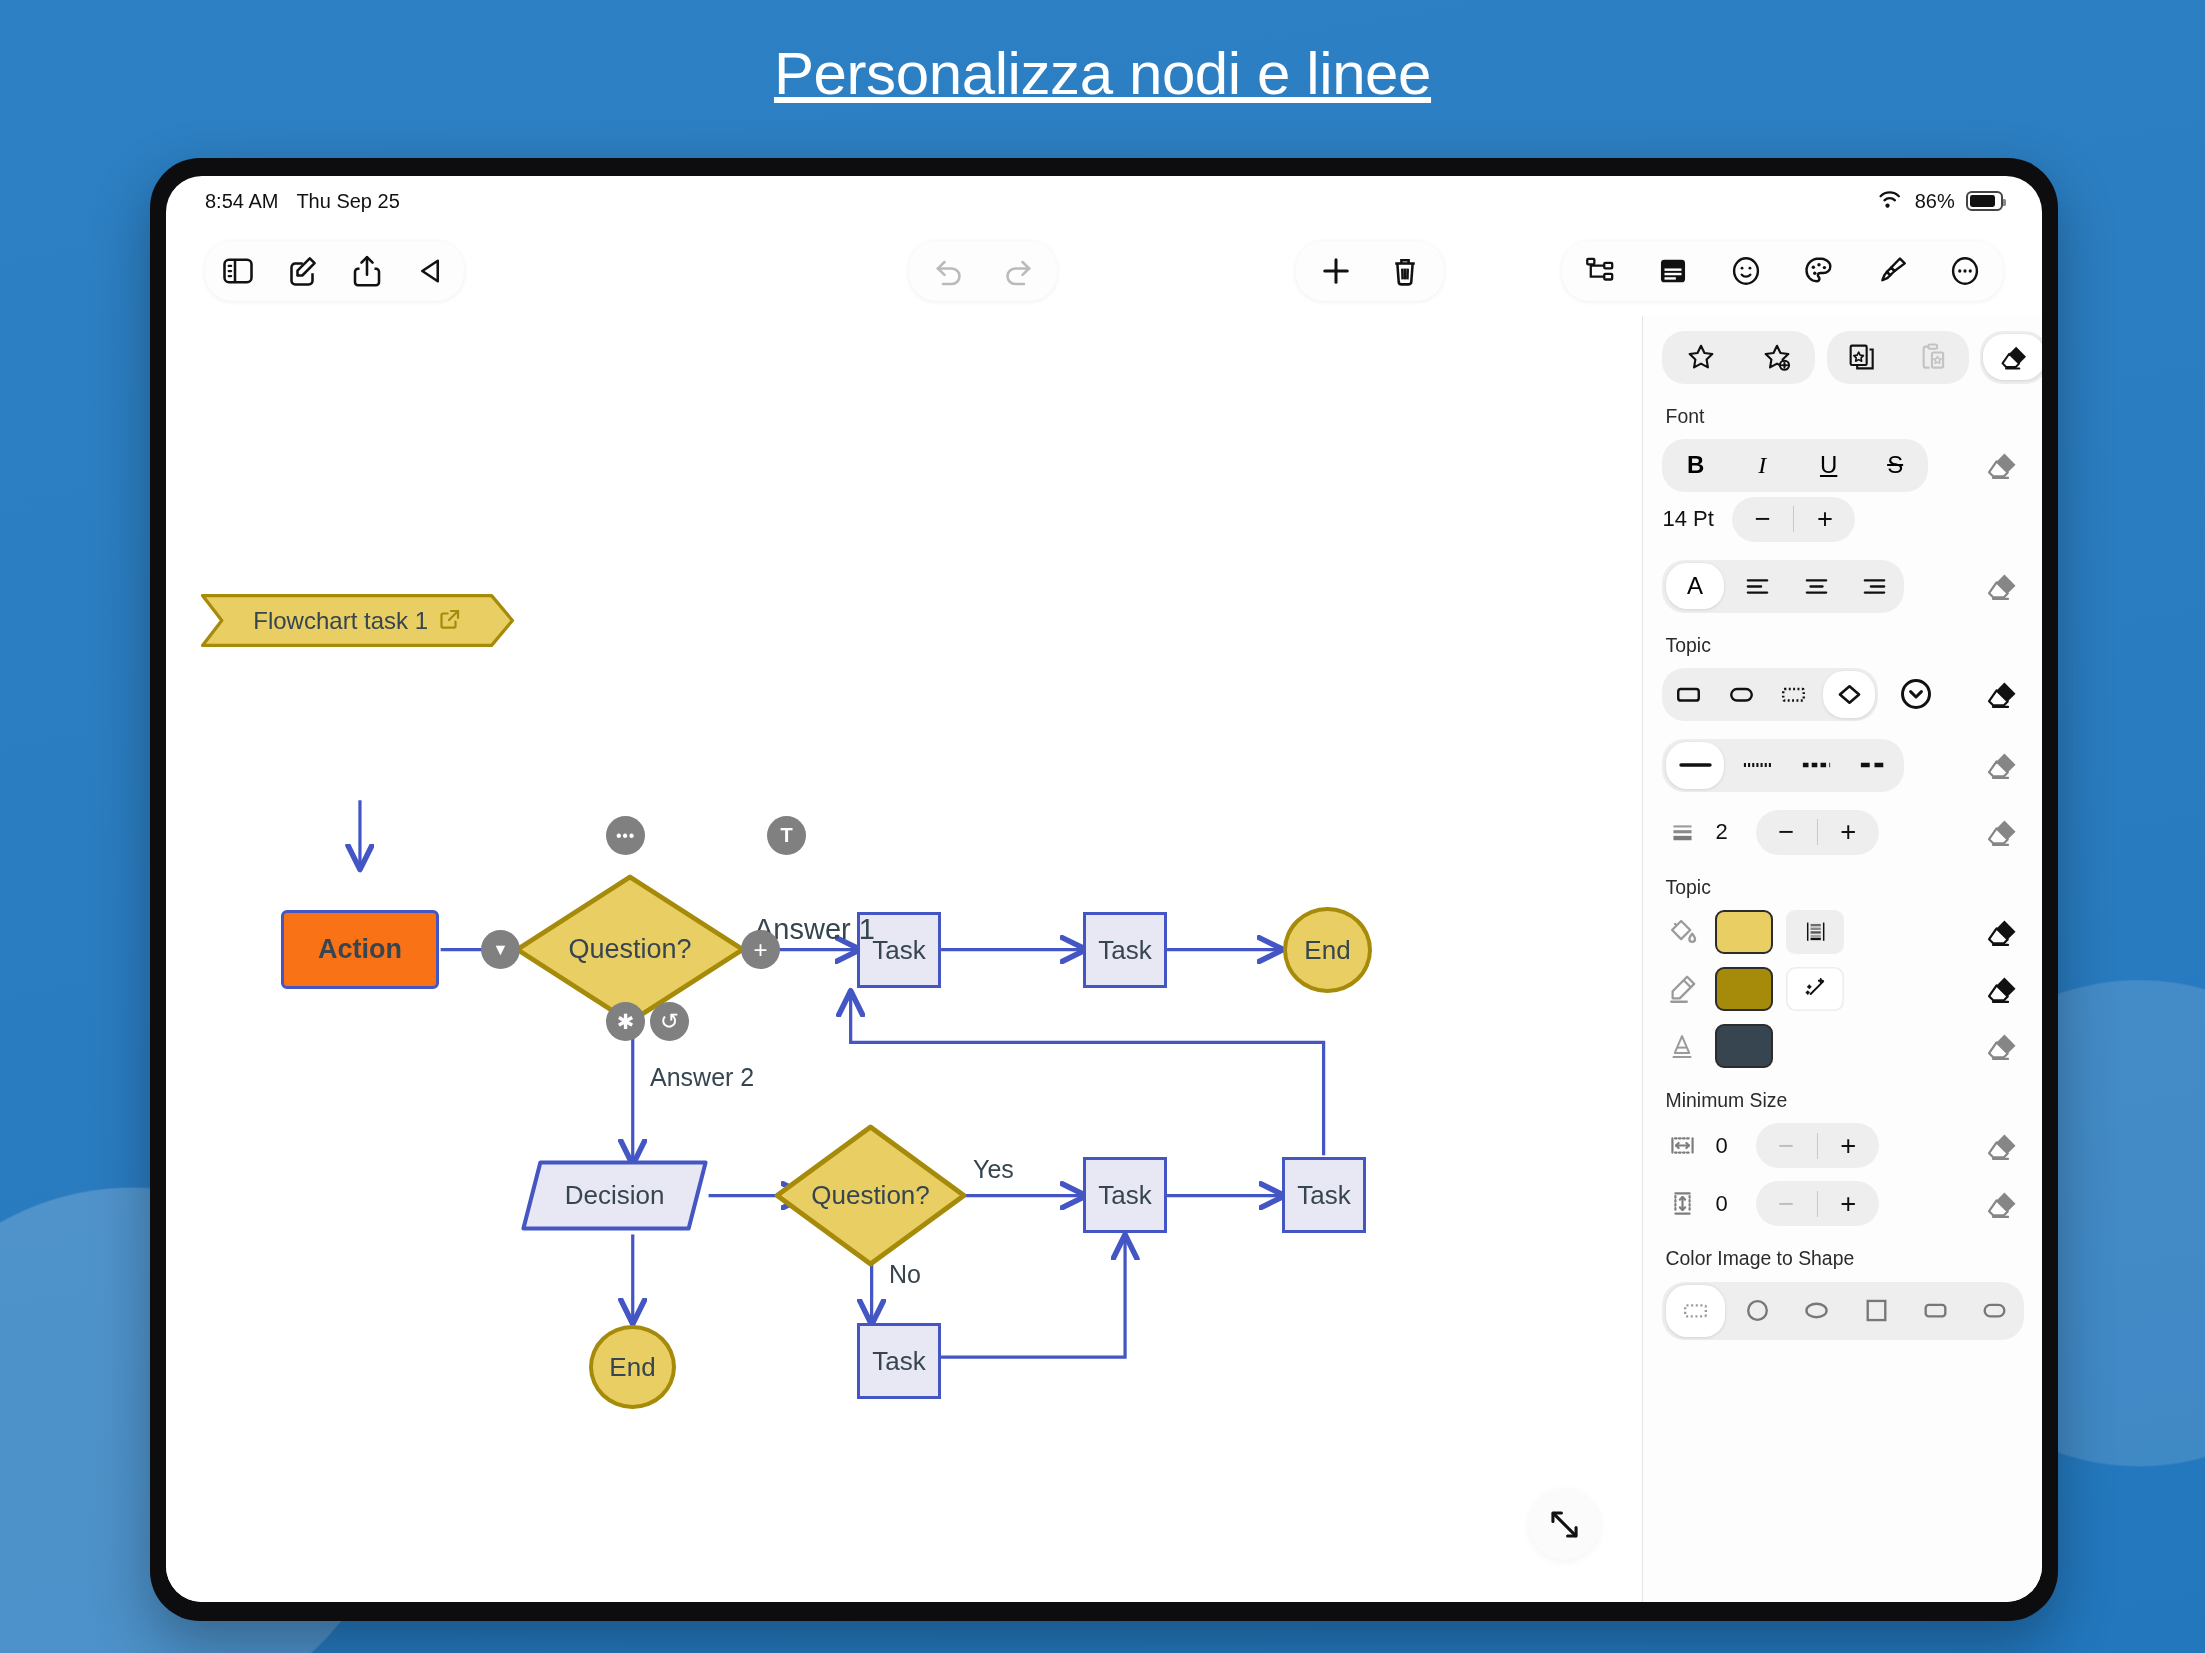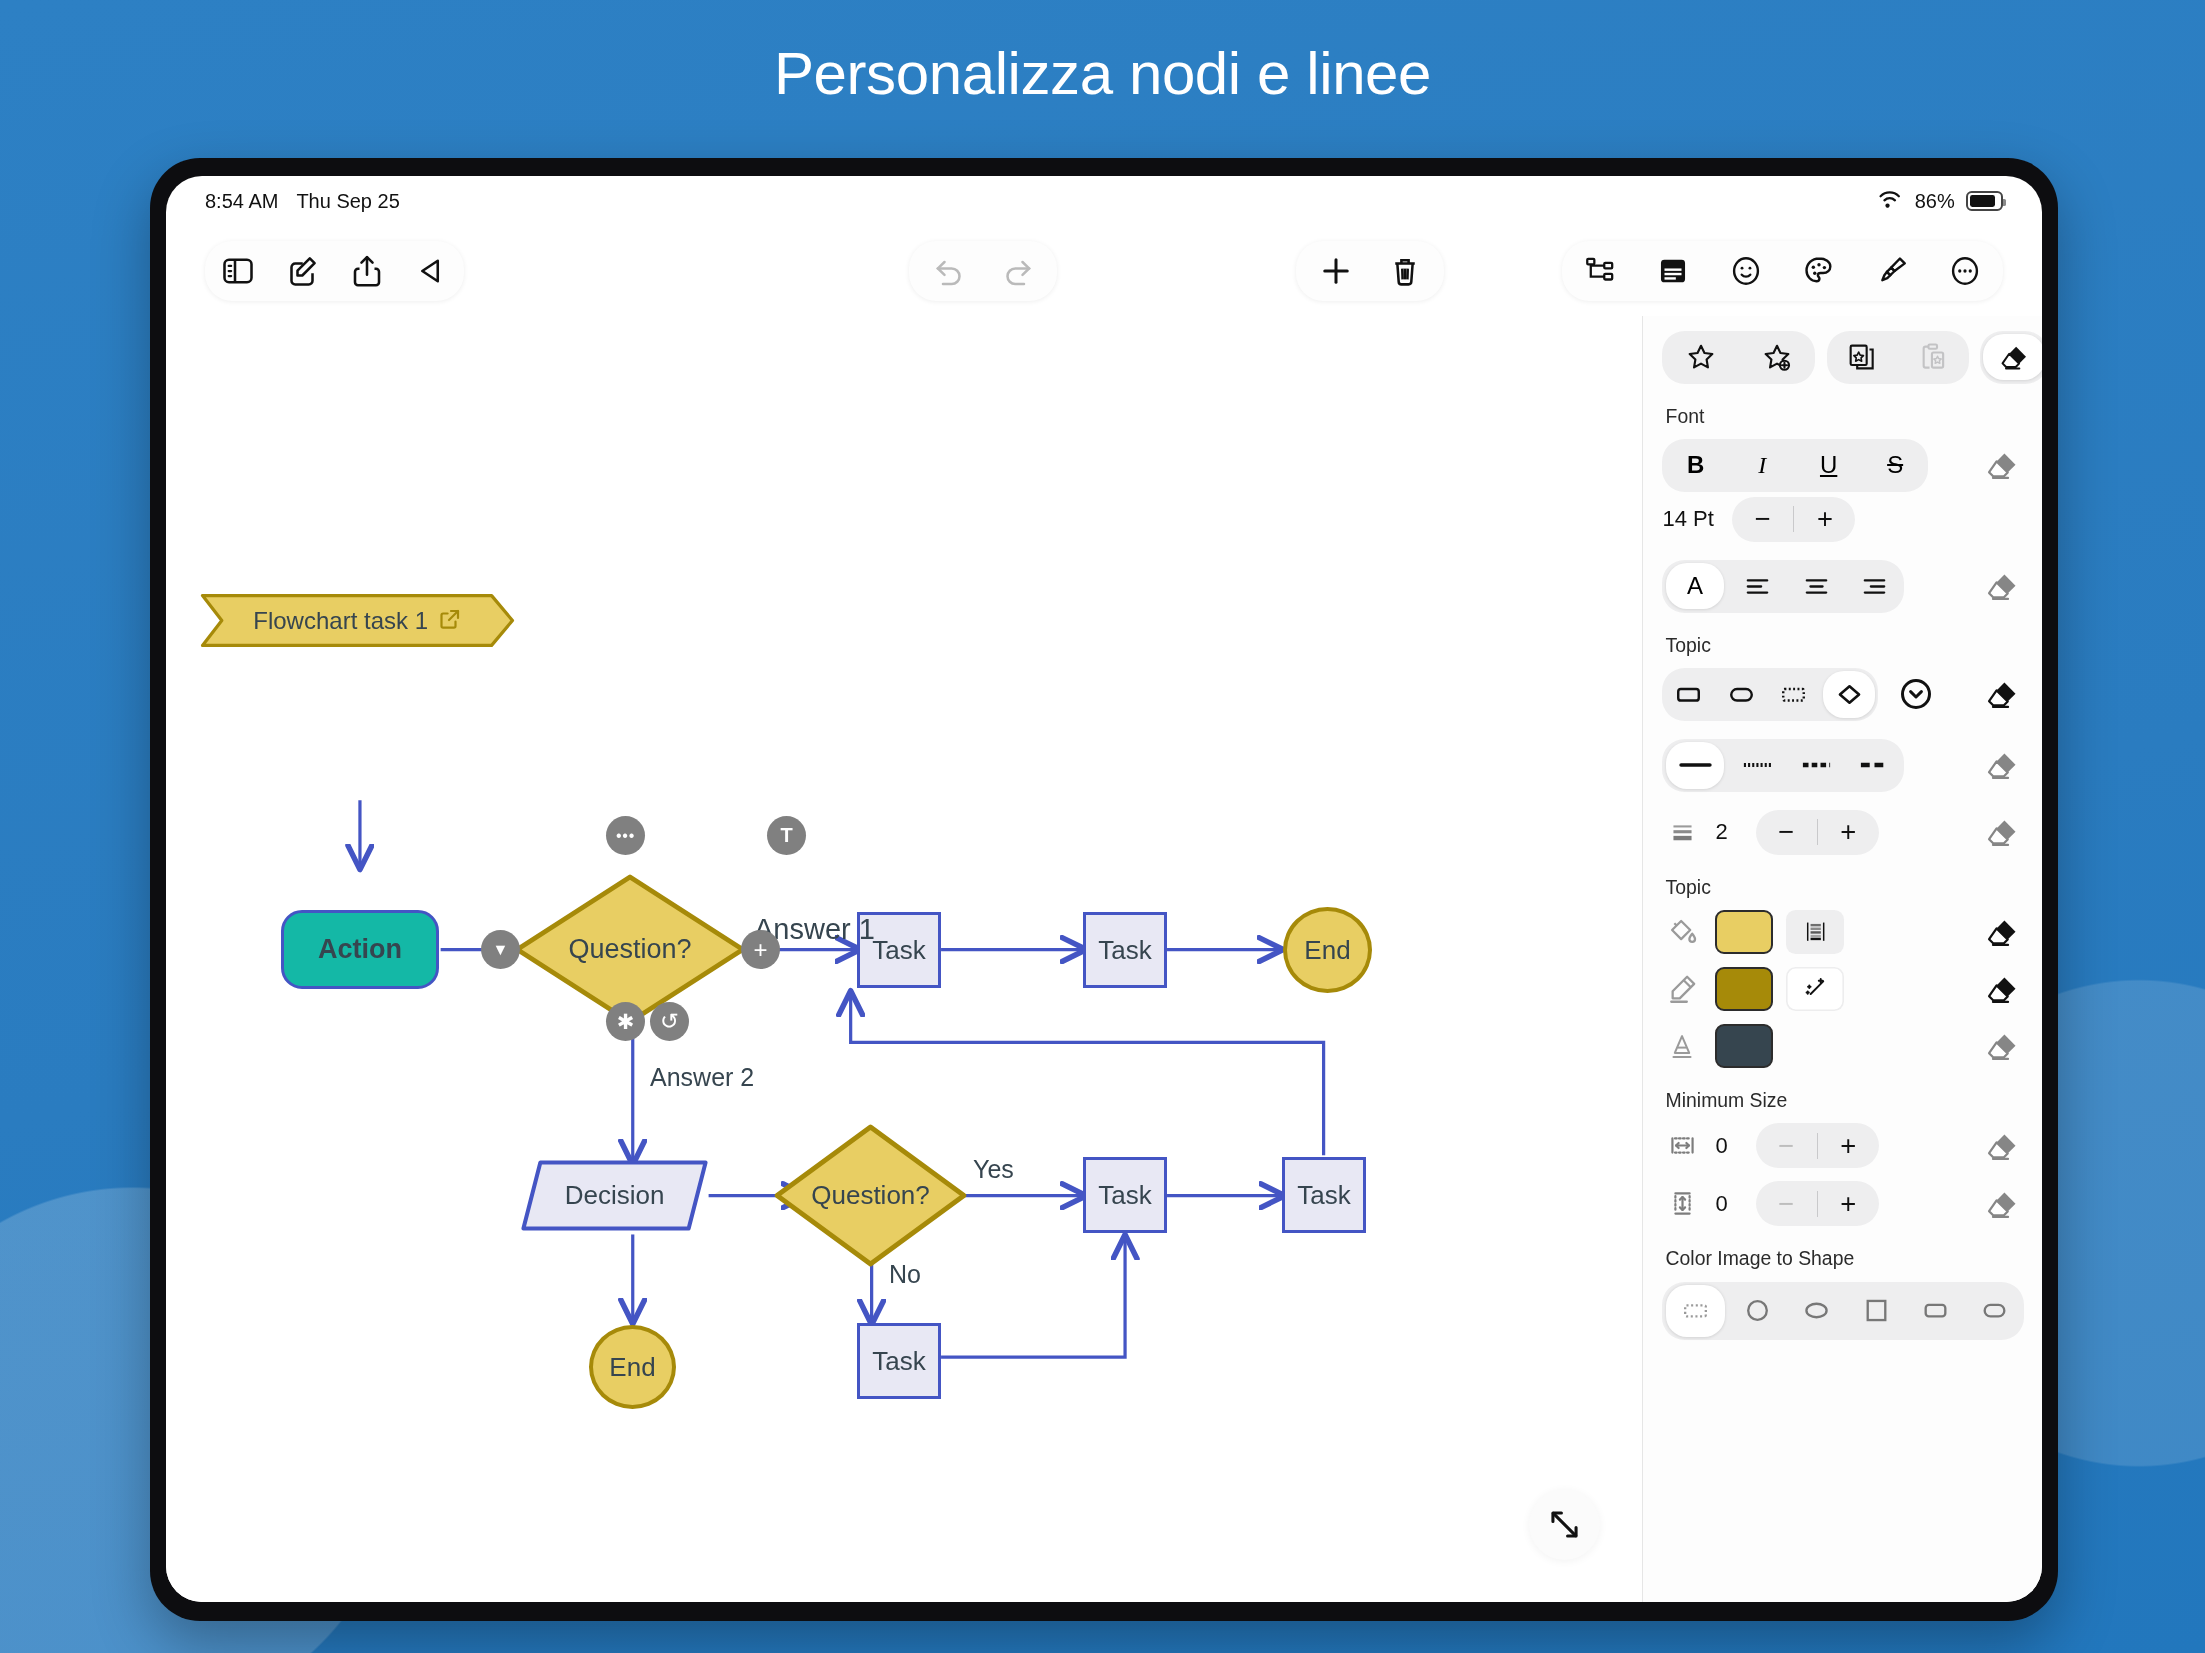--- a/index.html
+++ b/index.html
@@ -16,20 +16,21 @@
       radial-gradient(circle at 97% 74%, rgba(255,255,255,0.13) 0, rgba(255,255,255,0.13) 242px, rgba(255,255,255,0) 244px),
       linear-gradient(170deg, #2d80c4 0%, #2a7cc0 55%, #2277bd 100%);
   }
   .page-title {
     position: absolute; top: 39px; left: 0; width: 100%;
     text-align: center;
     color: #ffffff;
     font-size: 60px;
     letter-spacing: -0.4px;
     font-weight: 400;
+    text-decoration: underline;
   }
 
   
   .tablet {
     position: absolute;
     left: 150px; top: 158px;
     width: 1908px; height: 1463px;
     background: #0d0d10;
     border-radius: 50px;
     box-shadow: 0 22.6px 57px rgba(0,0,0,0.30);
@@ -329,21 +330,21 @@
           <svg width="24" height="24" viewBox="0 0 24 24" fill="none" stroke="#a68a09" stroke-width="2.2" stroke-linecap="round" stroke-linejoin="round">
                 <path d="M13 4h7v7"></path>
                 <path d="M20 4 11 13"></path>
                 <path d="M17.5 14.5V19a1.6 1.6 0 0 1-1.6 1.6H5.1A1.6 1.6 0 0 1 3.5 19V8.1A1.6 1.6 0 0 1 5.1 6.5H9.6"></path>
               </svg>
         </span>
       </div>
     </div>
 
 
-    <div style="position:absolute;left:115px;top:594px;width:158px;height:79px;background:#14b8a6;border:3.2px solid #4455c4;border-radius:21px;display:flex;align-items:center;justify-content:center;">
+    <div style="position:absolute;left:115px;top:594px;width:158px;height:79px;background:#f97316;border:3.2px solid #4455c4;border-radius:6px;display:flex;align-items:center;justify-content:center;">
       <span style="font-size:27px;color:#36454f;font-weight:700;">Action</span>
     </div>
 
     <div style="position:absolute;left:347px;top:557px;width:234px;height:153px;">
       <svg width="234" height="153" viewBox="0 0 290 190" style="position:absolute;inset:0">
         <path d="M145 5 L285 95 L145 185 L5 95 Z" fill="#e8ce63" stroke="#a68a09" stroke-width="6" stroke-linejoin="round"></path>
       </svg>
       <div style="position:absolute;inset:0;display:flex;align-items:center;justify-content:center;">
         <span style="font-size:27px;color:#36454f;">Question?</span>
       </div>

